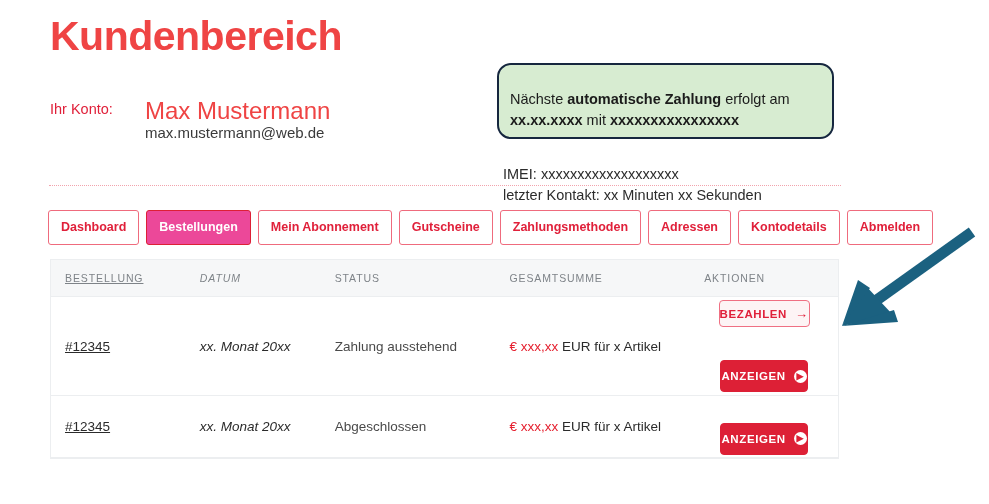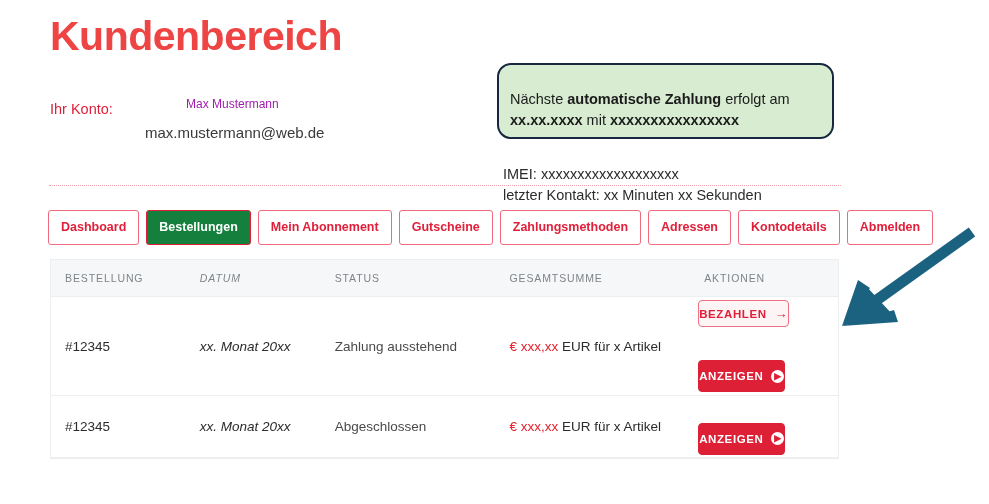--- a/index.html
+++ b/index.html
@@ -33,23 +33,22 @@
     position: absolute;
     left: 50px;
     top: 101px;
     font-size: 14.5px;
     color: #e0203a;
   }
   .account-name {
     position: absolute;
     left: 145px;
     top: 97px;
-    font-size: 12px;
-    color: #a21caf;
-    margin-left: 41px;
+    font-size: 24px;
+    color: #ef4444;
   }
   .account-email {
     position: absolute;
     left: 145px;
     top: 124px;
     font-size: 15px;
     color: #3a3a3a;
   }
 
   
@@ -112,21 +111,21 @@
     color: #e0203a;
     font-size: 12.5px;
     font-weight: bold;
     padding: 10px 12px;
     line-height: 1;
     white-space: nowrap;
     box-sizing: border-box;
     cursor: pointer;
   }
   .tab.active {
-    background: #15803d;
+    background: #ec4899;
     border-color: #dd2036;
     color: #ffffff;
   }
 
   
   .table {
     position: absolute;
     left: 50px;
     top: 259px;
     width: 789px;
@@ -142,21 +141,21 @@
     align-items: center;
   }
   .th {
     font-size: 10.5px;
     letter-spacing: 0.9px;
     color: #7e8388;
     font-weight: normal;
     box-sizing: border-box;
     padding-left: 14px;
   }
-  .col-order   { width: 135px; }
+  .col-order   { width: 135px; text-decoration: underline; }
   .col-date    { width: 135px; font-style: italic; }
   .col-status  { width: 175px; }
   .col-total   { width: 195px; }
   .col-actions { width: 148px; }
 
   .trow {
     display: flex;
     align-items: center;
     border-bottom: 1px solid #eceef0;
     box-sizing: border-box;
@@ -173,21 +172,21 @@
   .td.total  { color: #2b2b2b; }
   .price-red { color: #e5202f; }
 
   .actions-cell {
     width: 148px;
     box-sizing: border-box;
     padding-right: 8px;
     display: flex;
     flex-direction: column;
     gap: 9px;
-    align-items: flex-start;
+    align-items: center;
     padding-left: 8px;
   }
 
   .btn {
     border-radius: 4px;
     font-size: 11.5px;
     font-weight: bold;
     letter-spacing: 0.6px;
     height: 27px;
     display: flex;

